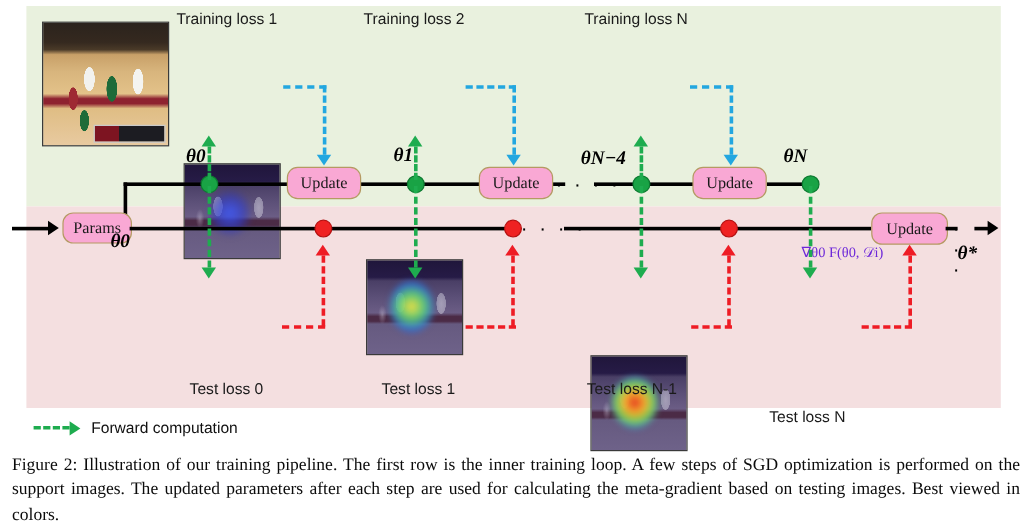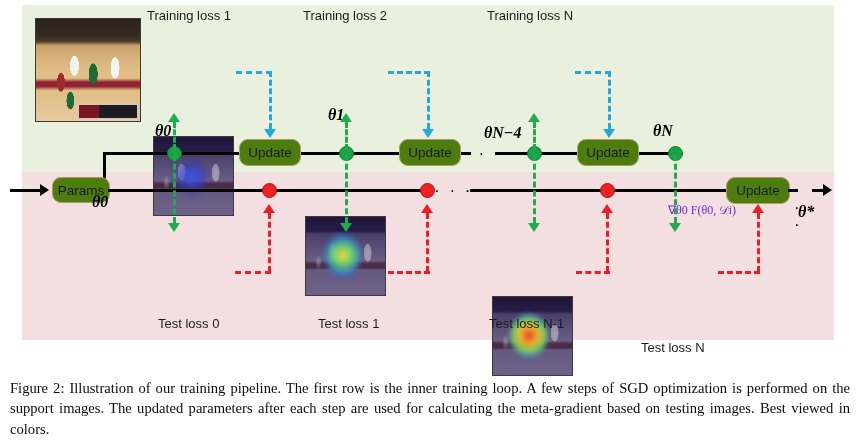--- a/index.html
+++ b/index.html
@@ -145,29 +145,30 @@
     width: 15px; height: 15px;
     border-radius: 50%;
     border: 1px solid #0d5c2a;
     box-sizing: border-box;
   }
   .dot-green { background: #19a345; border-color: #0e7a31; }
   .dot-red   { background: #ef2222; border-color: #b51212; }
 
   .ubox {
     position: absolute;
-    background: #4d7c0f;
+    background: #f9a8d4;
     border: 1.6px solid #b59a63;
     border-radius: 9px;
     font-size: 13.5px;
     color: #1a1a1a;
     display: flex;
     align-items: center;
     justify-content: center;
     box-sizing: border-box;
+    font-family: Liberation Serif, serif;
   }
 
   .ellip {
     position: absolute;
     font-size: 17px;
     letter-spacing: 2.5px;
     color: #000;
     line-height: 1;
   }
 
@@ -287,21 +288,21 @@
   <div class="ubox" style="left:577px; top:139px; width:62px; height:27px;">Update</div>
 
   <div class="dot dot-green" style="left:167px; top:146px;"></div>
   <div class="dot dot-green" style="left:339px; top:146px;"></div>
   <div class="dot dot-green" style="left:527px; top:146px;"></div>
   <div class="dot dot-green" style="left:668px; top:146px;"></div>
 
   <div class="math" style="left:155px; top:122px;">
     <span>θ0</span>
   </div>
-  <div class="math" style="left:328px; top:106px;">
+  <div class="math" style="left:328px; top:121px;">
     <span>θ1</span>
   </div>
   <div class="math" style="left:484px; top:124px;">
     <span>θN−4</span>
   </div>
   <div class="math" style="left:653px; top:122px;">
     <span>θN</span>
   </div>
 
   <div class="arrow arrow-right ak" style="left:40px; top:184px;"></div>
@@ -378,17 +379,22 @@
   <div class="dash dash-v r" style="left:606px; top:213px; height:59px;"></div>
   <div class="arrow arrow-up ar" style="left:601px; top:204px;"></div>
 
   <div class="dash dash-h r" style="left:718px; top:271px; width:42px;"></div>
   <div class="dash dash-v r" style="left:757px; top:213px; height:59px;"></div>
   <div class="arrow arrow-up ar" style="left:752px; top:204px;"></div>
 
 </div>
 
 <div id="legend">
+  <div class="leg-item" style="left:28px; top:3px;">
+    <span class="leg-line g"></span>
+    <span class="arrow arrow-right ag" style="position:relative; display:inline-block;"></span>
+    <span class="leg-text">Forward computation</span>
+  </div>
 
 
 </div>
 
 <div id="caption">Figure 2: Illustration of our training pipeline. The first row is the inner training loop. A few steps of SGD optimization is performed on the support images. The updated parameters after each step are used for calculating the meta-gradient based on testing images. Best viewed in colors.</div>
 
 </body></html>

